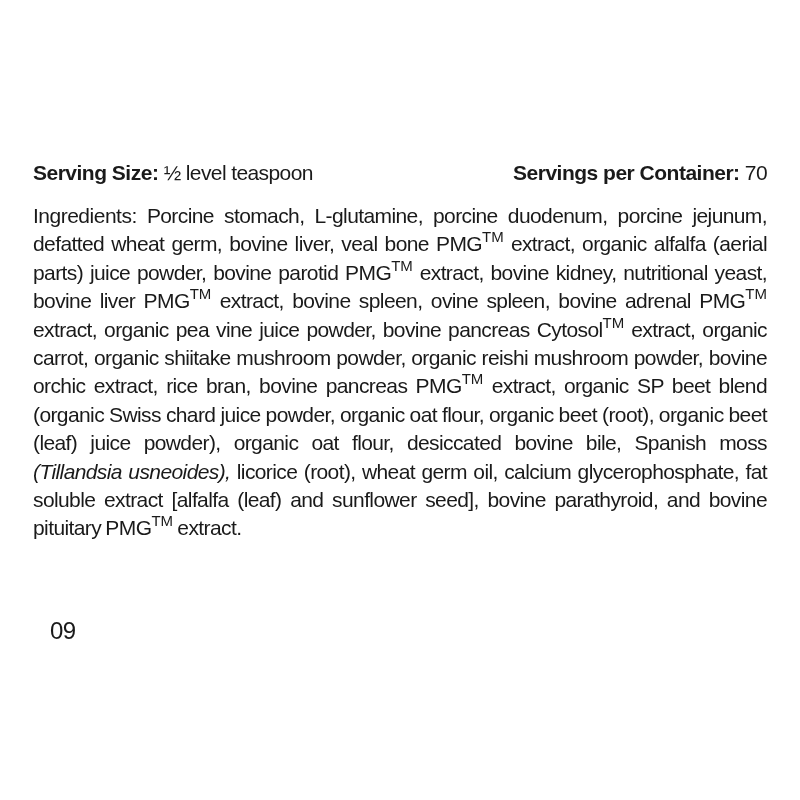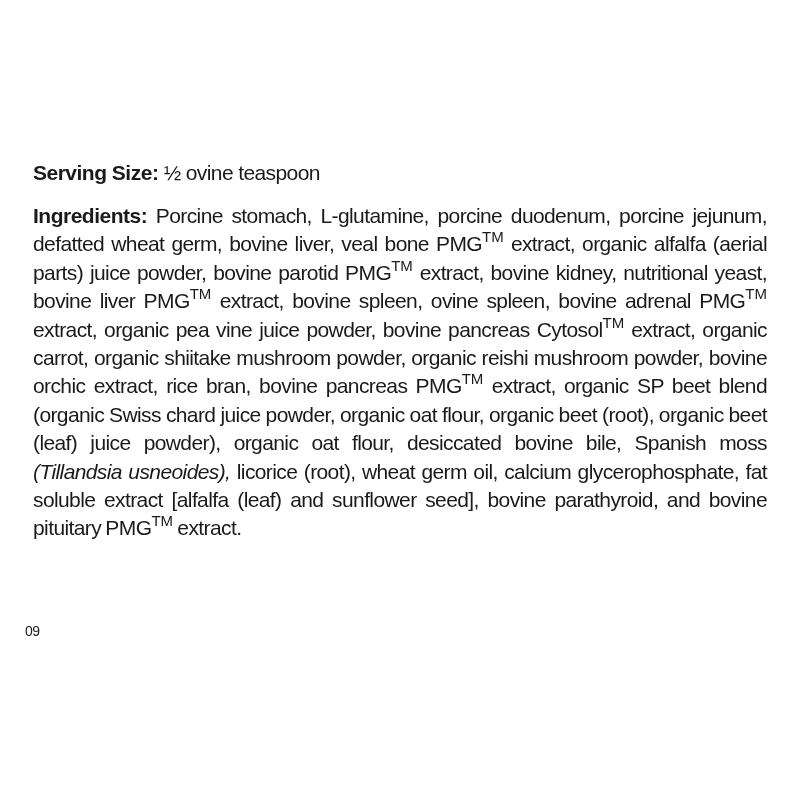--- a/index.html
+++ b/index.html
@@ -31,41 +31,44 @@
       position: absolute;
       left: 33px;
       top: 202px;
       width: 734px;
       font-size: 21px;
       line-height: 28.4px;
       text-align: justify;
       letter-spacing: -0.6px;
       word-spacing: -1px;
     }
-    .ingredients .label { font-weight: bold; letter-spacing: -0.5px; }
+    .ingredients .label { font-weight: normal; letter-spacing: -0.5px; }
     .ingredients sup {
       font-size: 15px;
       vertical-align: 9px;
       line-height: 0;
       letter-spacing: 0;
     }
     .ingredients i { font-style: italic; margin-top: 30px; }
     .lot-code {
       position: absolute;
-      left: 25px;
+      left: 50px;
       top: 616px;
-      font-size: 14px;
+      font-size: 24px;
       line-height: 30px;
       letter-spacing: -0.5px;
     }
   </style>
 </head>
 <body>
 
 <div class="serving-row">
   <div>
-    <b>Serving Size:</b><span> ½ ovine teaspoon</span>
+    <b>Serving Size:</b><span> ½ level teaspoon</span>
+  </div>
+  <div>
+    <b>Servings per Container:</b><span> 70</span>
   </div>
 </div>
 
 <div class="ingredients"><span class="label">Ingredients:</span><span> Porcine stomach, L-glutamine, porcine duodenum, porcine jejunum, defatted wheat germ, bovine liver, veal bone PMG</span><sup>TM</sup><span> extract, organic alfalfa (aerial parts) juice powder, bovine parotid PMG</span><sup>TM</sup><span> extract, bovine kidney, nutritional yeast, bovine liver PMG</span><sup>TM</sup><span> extract, bovine spleen, ovine spleen, bovine adrenal PMG</span><sup>TM</sup><span> extract, organic pea vine juice powder, bovine pancreas Cytosol</span><sup>TM</sup><span> extract, organic carrot, organic shiitake mushroom powder, organic reishi mushroom powder, bovine orchic extract, rice bran, bovine pancreas PMG</span><sup>TM</sup><span> extract, organic SP beet blend (organic Swiss chard juice powder, organic oat flour, organic beet (root), organic beet (leaf) juice powder), organic oat flour, desiccated bovine bile, Spanish moss </span><i>(Tillandsia usneoides),</i><span> licorice (root), wheat germ oil, calcium glycerophosphate, fat soluble extract [alfalfa (leaf) and sunflower seed], bovine parathyroid, and bovine pituitary PMG</span><sup>TM</sup><span> extract.</span></div>
 
 <div class="lot-code">09</div>
 
 </body></html>

